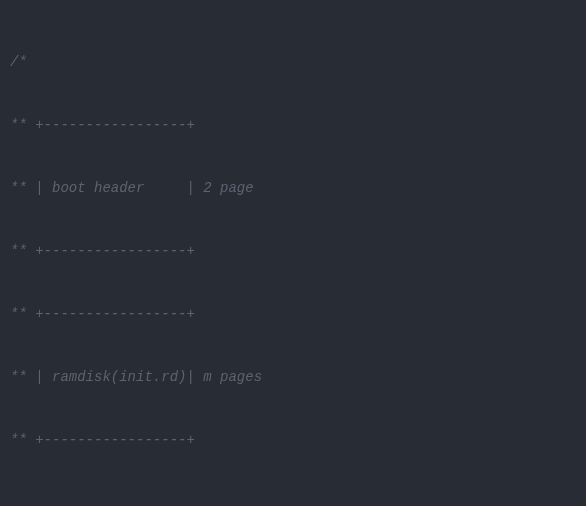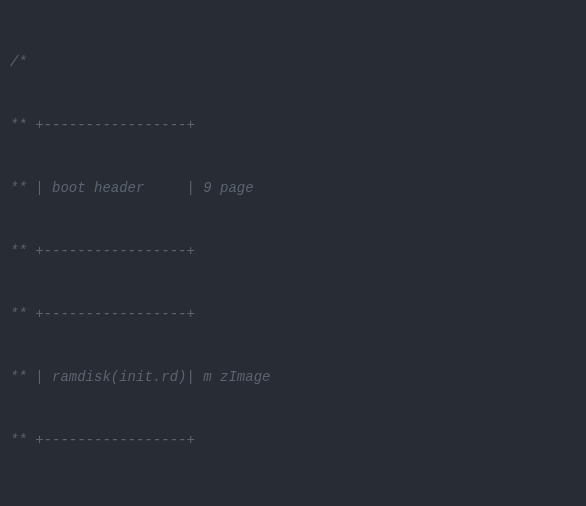--- a/index.html
+++ b/index.html
@@ -26,24 +26,24 @@
       color: #5c6370;
       font-style: italic;
     }
   </style>
 </head>
 <body>
 
 <div class="code-block comment">
   <div>/*</div>
   <div>** +-----------------+</div>
-  <div>** | boot header     | 9 page</div>
+  <div>** | boot header     | 2 page</div>
   <div>** +-----------------+</div>
   <div>** +-----------------+</div>
-  <div>** | ramdisk(init.rd)| m zImage</div>
+  <div>** | ramdisk(init.rd)| m pages</div>
   <div>** +-----------------+</div>
   
   
   
   
   
   
   
   
   

